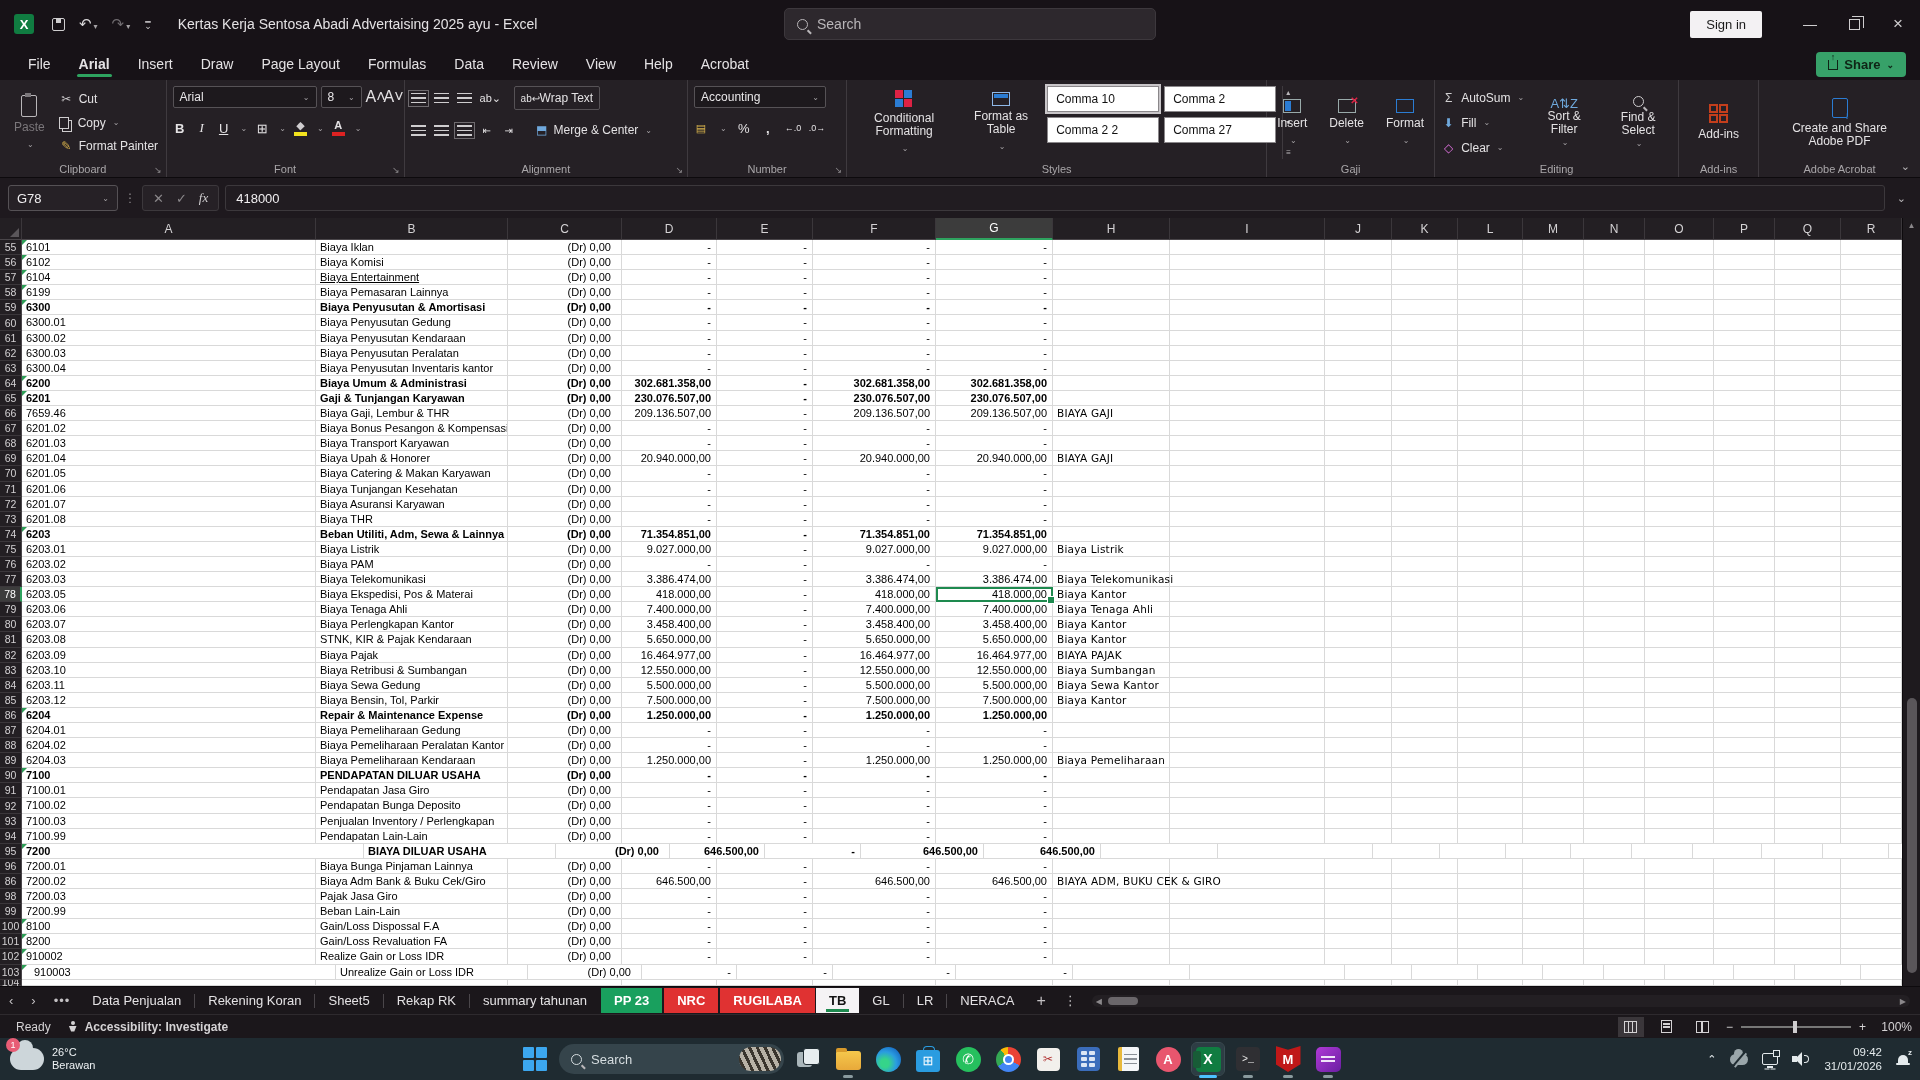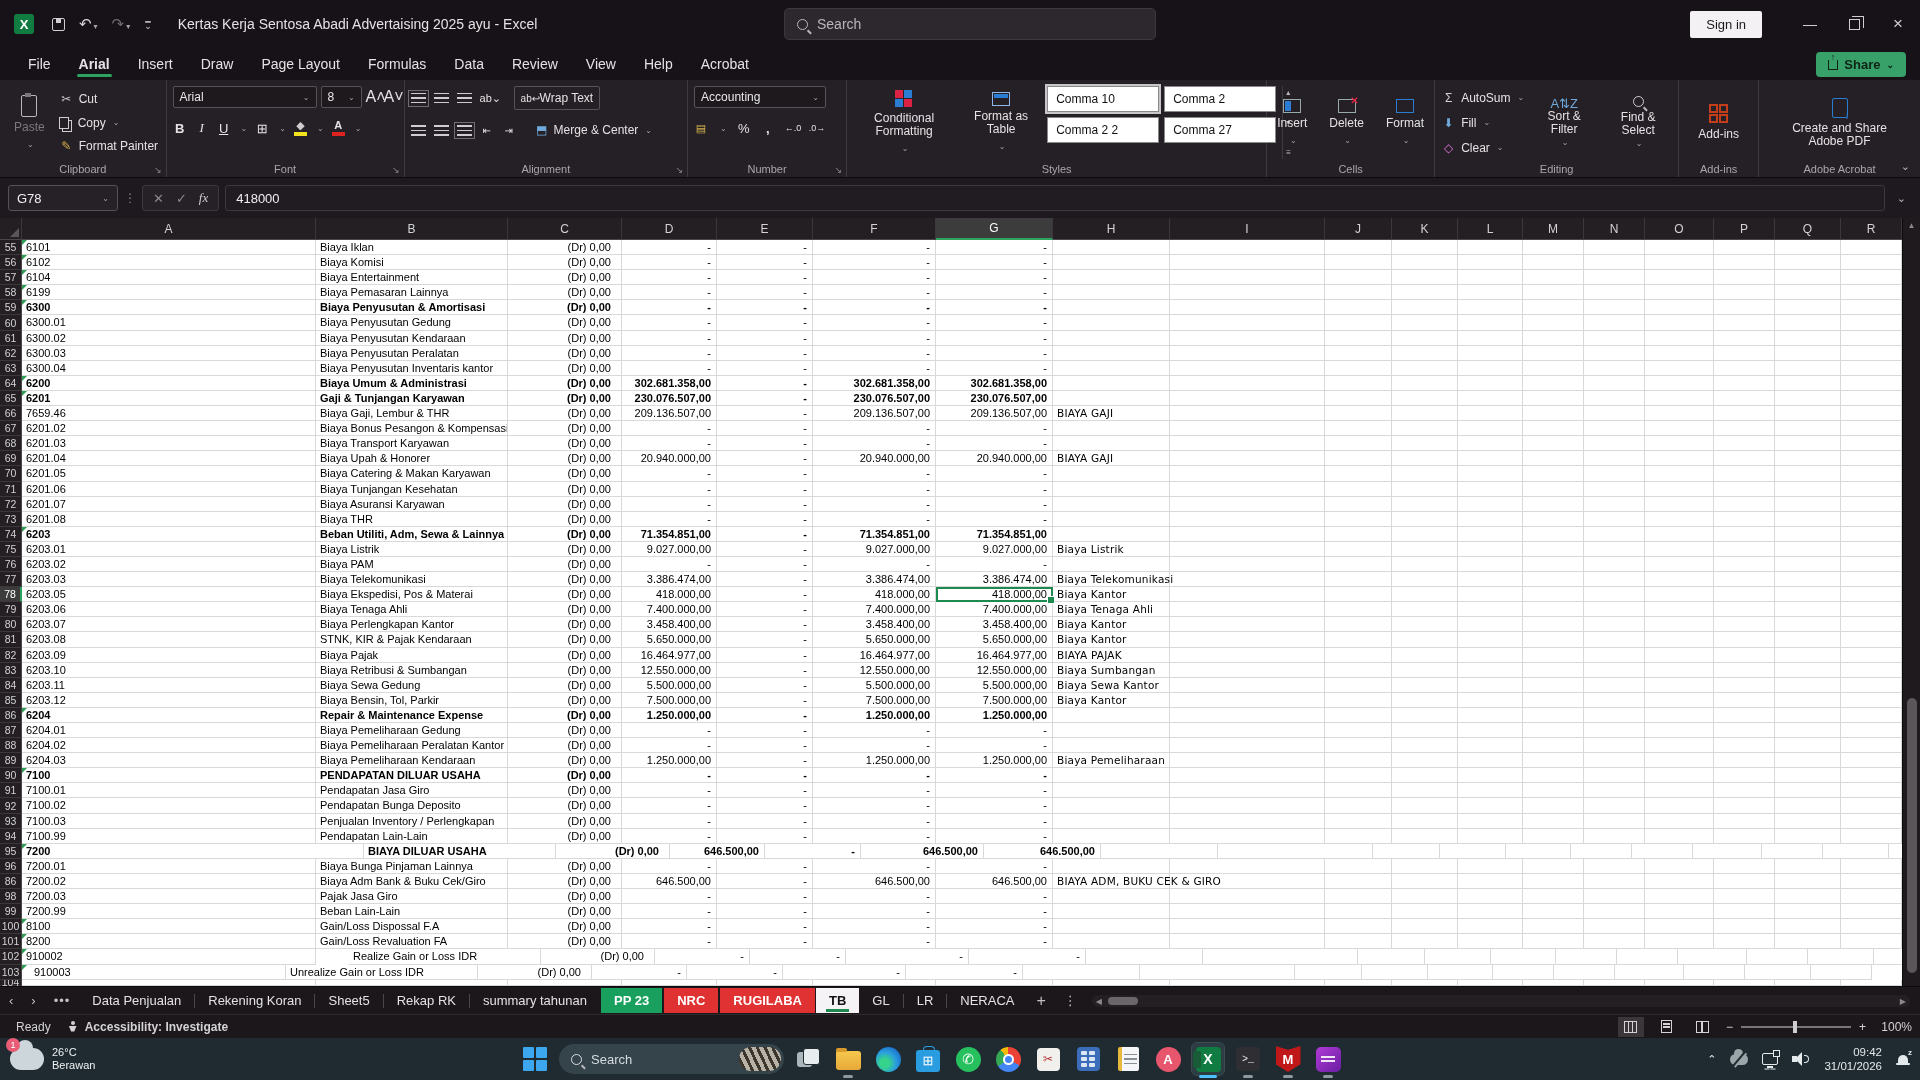--- a/index.html
+++ b/index.html
@@ -394,21 +394,21 @@
       <div class="bigbtn">
           <span class="cells-ic d"></span>
           <span>Delete</span>
           <span class="chev">⌄</span>
         </div>
       <div class="bigbtn">
           <span class="cells-ic" style="border-color:#2b7cd3"></span>
           <span>Format</span>
           <span class="chev">⌄</span>
         </div>
-      <div class="glabel"><span>Cells</span></div>
+      <div class="glabel"><span>Gaji</span></div>
     </div>
 
     <div class="rgroup" style="width:250px">
       <div class="ed-col">
         <div class="sbtn">
             <span class="ic">Σ</span>
             <span>AutoSum</span>
             <span class="chev">⌄</span>
           </div>
         <div class="sbtn">
@@ -535,21 +535,21 @@
           <div class="cell" style="width: 61px;"></div>
           <div class="cell" style="width: 61px;"></div>
           <div class="cell" style="width: 69px;"></div>
           <div class="cell" style="width: 61px;"></div>
           <div class="cell" style="width: 66px;"></div>
           <div class="cell" style="width: 61px;"></div>
         </div>
         <div class="grow">
           <div class="rowhdr">57</div>
           <div class="cell err" style="width: 294px;">6104</div>
-          <div class="cell" style="width: 192px;">Biaya Entertainment</div>
+          <div class="cell" style="width: 192px; text-decoration: underline;">Biaya Entertainment</div>
           <div class="cell ctext" style="width: 114px;">(Dr) 0,00</div>
           <div class="cell num" style="width: 95px;">-</div>
           <div class="cell num" style="width: 96px;">-</div>
           <div class="cell num" style="width: 123px;">-</div>
           <div class="cell num" style="width: 117px;">-</div>
           <div class="cell note" style="width: 117px;"></div>
           <div class="cell" style="width: 155px;"></div>
           <div class="cell" style="width: 67px;"></div>
           <div class="cell" style="width: 66px;"></div>
           <div class="cell" style="width: 65px;"></div>
@@ -1480,41 +1480,41 @@
           <div class="cell" style="width: 61px;"></div>
           <div class="cell" style="width: 61px;"></div>
           <div class="cell" style="width: 69px;"></div>
           <div class="cell" style="width: 61px;"></div>
           <div class="cell" style="width: 66px;"></div>
           <div class="cell" style="width: 61px;"></div>
         </div>
         <div class="grow">
           <div class="rowhdr">102</div>
           <div class="cell err" style="width: 294px;">910002</div>
-          <div class="cell" style="width: 192px; margin-left: 33px;">Realize Gain or Loss IDR</div>
+          <div class="cell" style="width: 192px;">Realize Gain or Loss IDR</div>
           <div class="cell ctext" style="width: 114px;">(Dr) 0,00</div>
           <div class="cell num" style="width: 95px;">-</div>
           <div class="cell num" style="width: 96px;">-</div>
           <div class="cell num" style="width: 123px;">-</div>
           <div class="cell num" style="width: 117px;">-</div>
           <div class="cell note" style="width: 117px;"></div>
           <div class="cell" style="width: 155px;"></div>
           <div class="cell" style="width: 67px;"></div>
           <div class="cell" style="width: 66px;"></div>
           <div class="cell" style="width: 65px;"></div>
           <div class="cell" style="width: 61px;"></div>
           <div class="cell" style="width: 61px;"></div>
           <div class="cell" style="width: 69px;"></div>
           <div class="cell" style="width: 61px;"></div>
           <div class="cell" style="width: 66px;"></div>
           <div class="cell" style="width: 61px;"></div>
         </div>
         <div class="grow">
           <div class="rowhdr">103</div>
-          <div class="cell err" style="width: 264px; padding-left: 12px;">910003</div>
+          <div class="cell err" style="width: 314px; padding-left: 12px;">910003</div>
           <div class="cell" style="width: 192px;">Unrealize Gain or Loss IDR</div>
           <div class="cell ctext" style="width: 114px;">(Dr) 0,00</div>
           <div class="cell num" style="width: 95px;">-</div>
           <div class="cell num" style="width: 96px;">-</div>
           <div class="cell num" style="width: 123px;">-</div>
           <div class="cell num" style="width: 117px;">-</div>
           <div class="cell note" style="width: 117px;"></div>
           <div class="cell" style="width: 155px;"></div>
           <div class="cell" style="width: 67px;"></div>
           <div class="cell" style="width: 66px;"></div>

